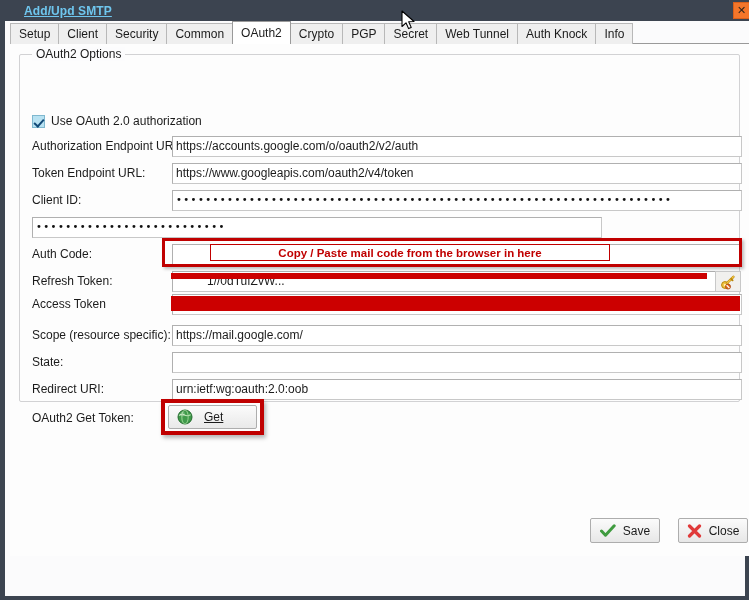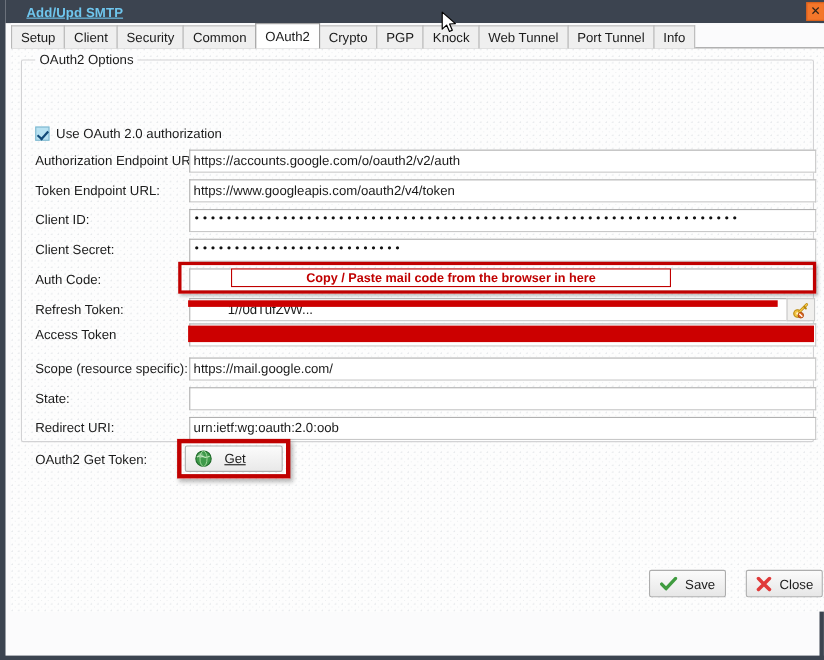--- a/index.html
+++ b/index.html
@@ -330,27 +330,27 @@
     <div class="tab active">
         <span>OAuth2</span>
       </div>
     <div class="tab">
         <span>Crypto</span>
       </div>
     <div class="tab">
         <span>PGP</span>
       </div>
     <div class="tab">
-        <span>Knock</span>
+        <span>Secret</span>
       </div>
     <div class="tab">
         <span>Web Tunnel</span>
       </div>
     <div class="tab">
-        <span>Port Tunnel</span>
+        <span>Auth Knock</span>
       </div>
     <div class="tab">
         <span>Info</span>
       </div>
     <div id="tab-filler"></div>
   </div>
 
   <div id="panel" class="texture">
 
     <div id="groupbox"></div>
@@ -372,21 +372,20 @@
     </div>
 
     <div class="row" style="top:145px;">
       <span class="lbl">Client ID:</span>
       <span class="field wide">
           <span class="dots">••••••••••••••••••••••••••••••••••••••••••••••••••••••••••••••••••••</span>
         </span>
     </div>
 
     <div class="row" style="top:172px;">
-      <span class="lbl">Client Secret:</span>
       <span class="field wide">
           <span class="dots">••••••••••••••••••••••••••</span>
         </span>
     </div>
 
     <div class="row" style="top:199px;">
       <span class="lbl">Auth Code:</span>
       <span class="field wide"></span>
     </div>
     <div id="authcode-annot"></div>

